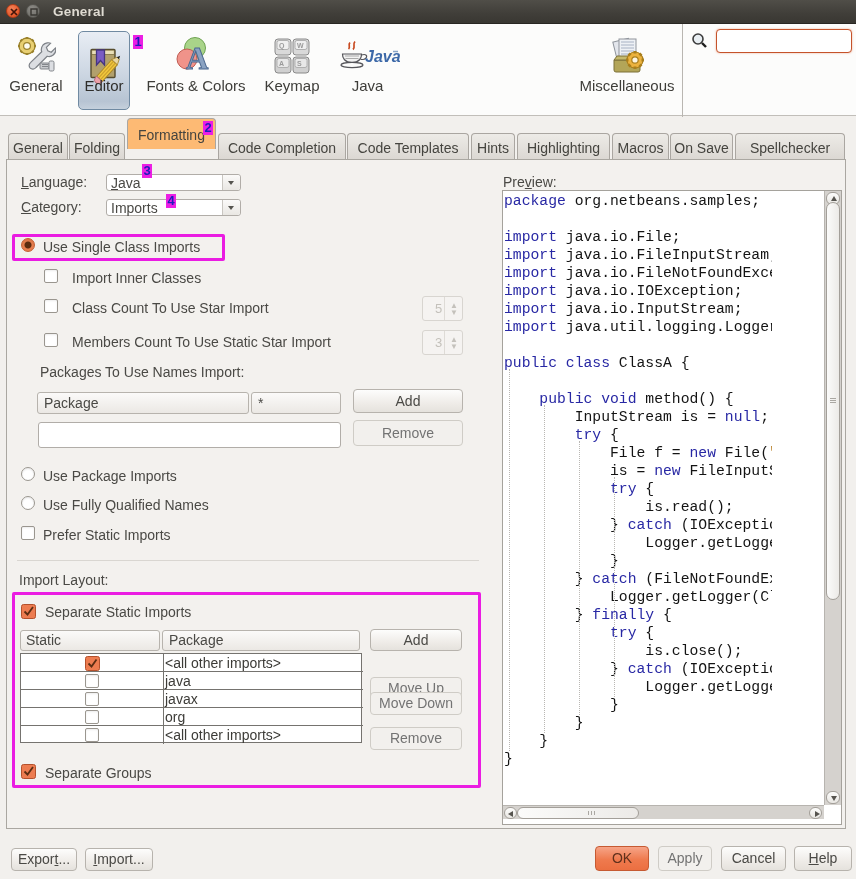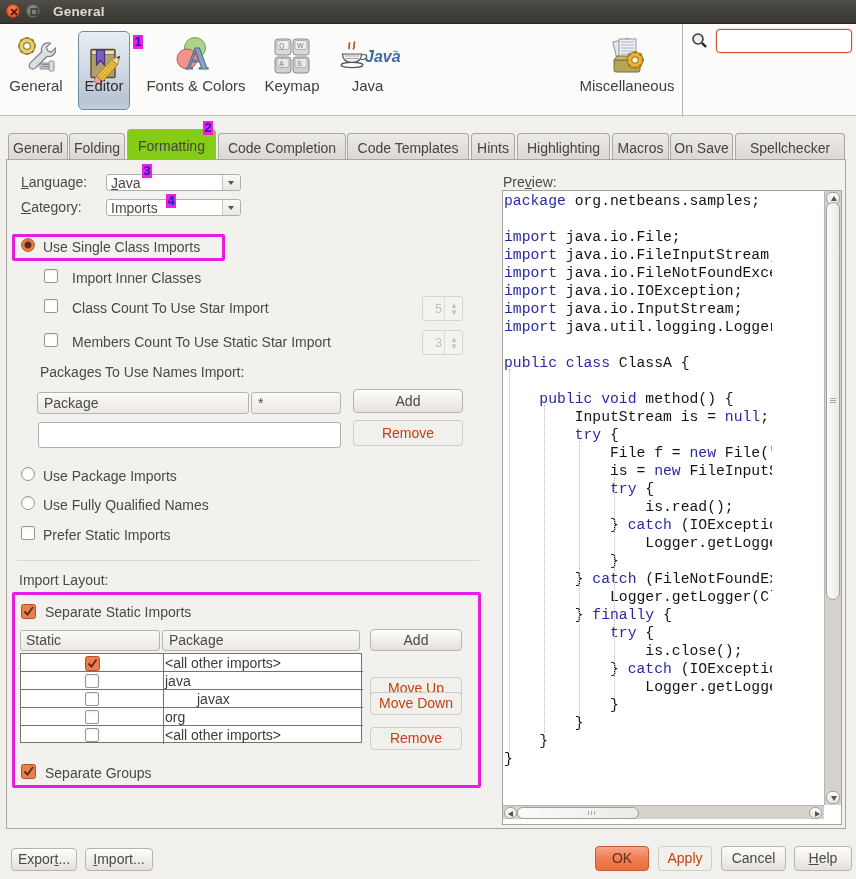--- a/index.html
+++ b/index.html
@@ -22,33 +22,33 @@
 .tbicon { position:absolute; top:12px; left:50%; transform:translateX(-50%); }
 #editorbtn { position:absolute; left:78px; top:31px; width:52px; height:79px;
   border:1px solid #708aa2; border-radius:5px;
   background:linear-gradient(#e8edf4, #ccd6e2 55%, #b7c4d3 90%, #c5d0dc); }
 #editorbtn .lbl { position:absolute; left:0; bottom:15px; width:100%; font-size:15px; color:#2e2d2a; text-align:center; }
 .badge { position:absolute; background:#ec1fe4; color:#1d1dbc; font-size:13px; font-weight:bold; text-align:center; line-height:14px; }
 #vsep { position:absolute; left:682px; top:24px; width:1px; height:93px; background:#b9b6b1; }
 #searchbox { position:absolute; left:716px; top:29px; width:136px; height:24px; background:#fff; border:1px solid #c5532b; border-radius:4px; box-shadow:0 0 2px rgba(222,84,34,.5); }
 
 .tab { position:absolute; top:133px; height:27px; background:linear-gradient(#edebe7, #dbd7d2); border:1px solid #aaa6a1; border-bottom:none; border-radius:4px 4px 0 0; font-size:14px; color:#45443f; text-align:center; line-height:28px; }
-.tab.sel { top:129px; height:31px; background:#84cc16; z-index:5; line-height:33px; }
+.tab.sel { top:118px; height:31px; background:#fdba74; z-index:5; line-height:33px; }
 
 #panel { position:absolute; left:6px; top:159px; width:840px; height:670px; border:1px solid #aaa7a1; background:#f3f1ee; }
 .lbl13 { position:absolute; font-size:14px; color:#4a4945; white-space:nowrap; }
 .combo { position:absolute; background:#fff; border:1px solid #b1ada8; border-radius:3px; }
 .combo .txt { position:absolute; left:4px; top:0px; font-size:14px; color:#4a4945; }
 .combo .arr { position:absolute; right:0; top:0; bottom:0; width:18px; border-left:1px solid #c9c6c1; background:linear-gradient(#fbfaf9,#e9e7e3); border-radius:0 3px 3px 0; }
 .combo .arr:after { content:""; position:absolute; left:5px; top:6px; border:3.5px solid transparent; border-top:4.5px solid #55544f; }
 .hl { position:absolute; border:3px solid #ea1ce2; border-radius:2px; }
 .cb { position:absolute; width:14px; height:14px; background:#fff; border:1px solid #9a968f; border-radius:2px; box-shadow:inset 0 1px 2px rgba(0,0,0,.08); }
 .rd { position:absolute; width:14px; height:14px; background:#fff; border:1px solid #9a968f; border-radius:50%; box-shadow:inset 0 1px 2px rgba(0,0,0,.1); }
 .btn { position:absolute; background:linear-gradient(#fdfdfc,#efece8 60%,#e5e2dd); border:1px solid #b7b3ad; border-radius:4px; font-size:14px; color:#4a4945; text-align:center; }
-.btn.dis { background:#f2f0ed; border-color:#cfccc6; color:#c2410c; }
+.btn.dis { background:#f2f0ed; border-color:#cfccc6; color:#737373; }
 .tfield { position:absolute; background:#fff; border:1px solid #b1ada8; border-radius:3px; }
 .thead { position:absolute; background:linear-gradient(#fbfaf9,#ebe8e4); border:1px solid #b7b3ad; border-radius:3px; font-size:14px; color:#4a4945; }
 .spin { position:absolute; width:41px; height:25px; border:1px solid #d8d5d0; border-radius:3px; background:#f5f3f1; }
 
 #prevbox { position:absolute; left:495px; top:30px; width:340px; height:635px; border:1px solid #a5a29c; background:#fff; }
 #code { position:absolute; left:1px; top:1px; width:268px; height:612px; overflow:hidden; font-family:"Liberation Mono", monospace; font-size:14.72px; line-height:18px; color:#141414; }
 #code pre { font-family:inherit; }
 .kw { color:#2828a4; }
 .st { color:#bf8c3c; }
 
@@ -302,21 +302,21 @@
     <svg class="abs chk" style="left:64px;top:2px;" width="15" height="15">
         <rect x="0.5" y="0.5" width="14" height="14" rx="2" fill="#ed7c50" stroke="#b4512c"></rect>
         <path d="M3.5 7.5 L6.5 10.5 L11.5 3.5" fill="none" stroke="#5b2d12" stroke-width="1.8"></path>
       </svg>
     <span class="cb" style="left:64px;top:20px;"></span>
     <span class="cb" style="left:64px;top:38px;"></span>
     <span class="cb" style="left:64px;top:56px;"></span>
     <span class="cb" style="left:64px;top:74px;"></span>
     <span class="trow" style="top:1px;">&lt;all other imports&gt;</span>
     <span class="trow" style="top:19px;">java</span>
-    <span class="trow" style="top:37px;padding-left:32px;">javax</span>
+    <span class="trow" style="top:37px;">javax</span>
     <span class="trow" style="top:55px;">org</span>
     <span class="trow" style="top:73px;">&lt;all other imports&gt;</span>
   </div>
 
   <div class="btn dis" style="left:363px;top:517px;width:92px;height:23px;line-height:21px;">Move Up</div>
   <div class="btn dis" style="left:363px;top:532px;width:92px;height:23px;line-height:21px;">Move Down</div>
   <div class="btn dis" style="left:363px;top:567px;width:92px;height:23px;line-height:21px;">Remove</div>
 
   <svg class="abs" style="left:14px;top:604px;" width="16" height="16" id="cbchk2">
       <rect x="0.5" y="0.5" width="14" height="14" rx="2" fill="#ed7c50" stroke="#b4512c"></rect>

